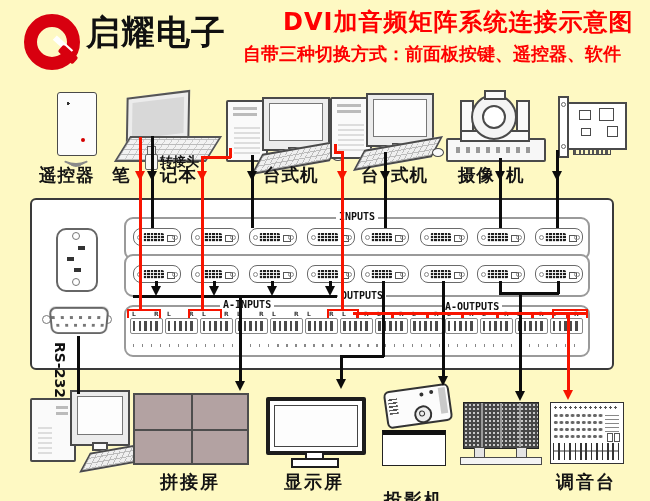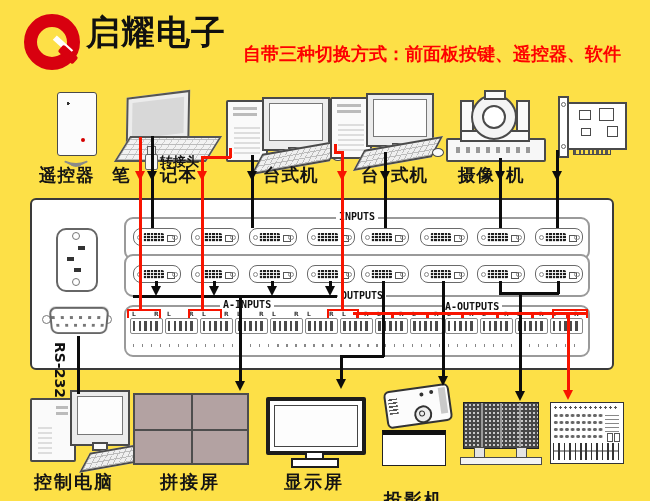--- a/index.html
+++ b/index.html
@@ -1,16 +1,16 @@
 <!DOCTYPE html>
 <html><head>
 <meta charset="utf-8">
 <style>
   html,body{margin:0;padding:0;background:#fff}
-  .page{position:relative;width:650px;height:501px;background:#fde047;overflow:hidden;
+  .page{position:relative;width:650px;height:501px;background:#fef9c3;overflow:hidden;
         font-family:"DejaVu Sans","Liberation Sans",sans-serif}
   .abs{position:absolute}
   .lbl{position:absolute;font-weight:bold;color:#141414;white-space:nowrap;z-index:6}
   .srclbl{font-size:17.5px;letter-spacing:1px}
   .btmlbl{font-size:18px;letter-spacing:2px}
   .portlbl{position:absolute;font:bold 10px "DejaVu Sans Mono","Liberation Mono",monospace;
            color:#111;background:#fff;padding:0 3px;z-index:6;letter-spacing:0px}
   
   .cv{position:absolute;width:2.5px;background:#0c0c0c;z-index:7}
   .ch{position:absolute;height:2.5px;background:#0c0c0c;z-index:7}
@@ -39,20 +39,21 @@
 <body>
 
 <div class="page">
 
   <div class="abs" style="left:22px;top:12px;width:66px;height:58px;z-index:5">
     <div class="abs" style="left:2px;top:2px;width:30px;height:30px;border:13px solid #d8000f;border-radius:50%"></div>
     <div class="abs" style="left:30px;top:30px;width:22px;height:6px;background:#fff;transform:rotate(42deg)"></div>
     <div class="abs" style="left:36px;top:38px;width:20px;height:9px;background:#d8000f;border-radius:2px;transform:rotate(42deg)"></div>
   </div>
   <div class="lbl" style="left:86px;top:10px;font-size:34px;letter-spacing:1px;color:#101010">启耀电子</div>
+  <div class="lbl" style="left:283px;top:6px;font-size:24px;color:#ff0000;letter-spacing:1px">DVI加音频矩阵系统连接示意图</div>
   <div class="lbl" style="left:243px;top:42px;font-size:18px;color:#fe0000">自带三种切换方式：前面板按键、遥控器、软件</div>
 
   <div class="dev" style="left:57px;top:92px;width:32px;height:56px;border-radius:3px;border-width:1.5px;
               background:radial-gradient(#333 1.3px,transparent 1.5px) 4px 4px/6.5px 7px no-repeat #fcfcfc;background-size:6.5px 7px;background-origin:content-box;padding:3px"></div>
   <div class="abs" style="left:81px;top:138px;width:4px;height:4px;background:#d40000;border-radius:50%;z-index:5"></div>
   <div class="abs" style="left:60px;top:149px;width:30px;height:20px;z-index:4">
     <div class="abs" style="left:1px;top:0;width:26px;height:12px;border:2px solid transparent;border-bottom:2.5px solid #8a8a8a;border-radius:50%"></div>
     <div class="abs" style="left:5px;top:4px;width:18px;height:9px;border:2px solid transparent;border-bottom:2.5px solid #8a8a8a;border-radius:50%"></div>
     <div class="abs" style="left:9px;top:8px;width:10px;height:6px;border:2px solid transparent;border-bottom:2.5px solid #8a8a8a;border-radius:50%"></div>
   </div>
@@ -392,18 +393,18 @@
   <div class="abs" style="left:550px;top:402px;width:72px;height:60px;border:1.5px solid #333;background:#fff;z-index:4">
     <div class="abs" style="left:2px;top:2px;width:66px;height:5px;background:radial-gradient(circle,#555 1.2px,transparent 1.4px);background-size:5px 5px"></div>
     <div class="abs" style="left:2px;top:9px;width:50px;height:28px;background:radial-gradient(circle,#666 1.6px,transparent 1.9px);background-size:5.6px 7px"></div>
     <div class="abs" style="left:54px;top:9px;width:14px;height:20px;background:repeating-linear-gradient(0deg,#888 0 1.5px,transparent 1.5px 4px)"></div>
     <div class="abs" style="left:56px;top:30px;width:4px;height:7px;border:1px solid #555"></div>
     <div class="abs" style="left:63px;top:30px;width:4px;height:7px;border:1px solid #555"></div>
     <div class="abs" style="left:2px;top:40px;width:66px;height:17px;
          background:repeating-linear-gradient(90deg,#333 0 1.5px,transparent 1.5px 5.4px),linear-gradient(transparent 7px,#999 7px,#999 9px,transparent 9px)"></div>
   </div>
 
-  <div class="lbl btmlbl" style="left:34px;top:470px">控制电脑</div>
   <div class="lbl btmlbl" style="left:284px;top:470px">显示屏</div>
   <div class="lbl btmlbl" style="left:160px;top:470px">拼接屏</div>
   <div class="lbl btmlbl" style="left:384px;top:488px">投影机</div>
+  <div class="lbl btmlbl" style="left:556px;top:470px">调音台</div>
 
 </div>
 
 </body></html>

